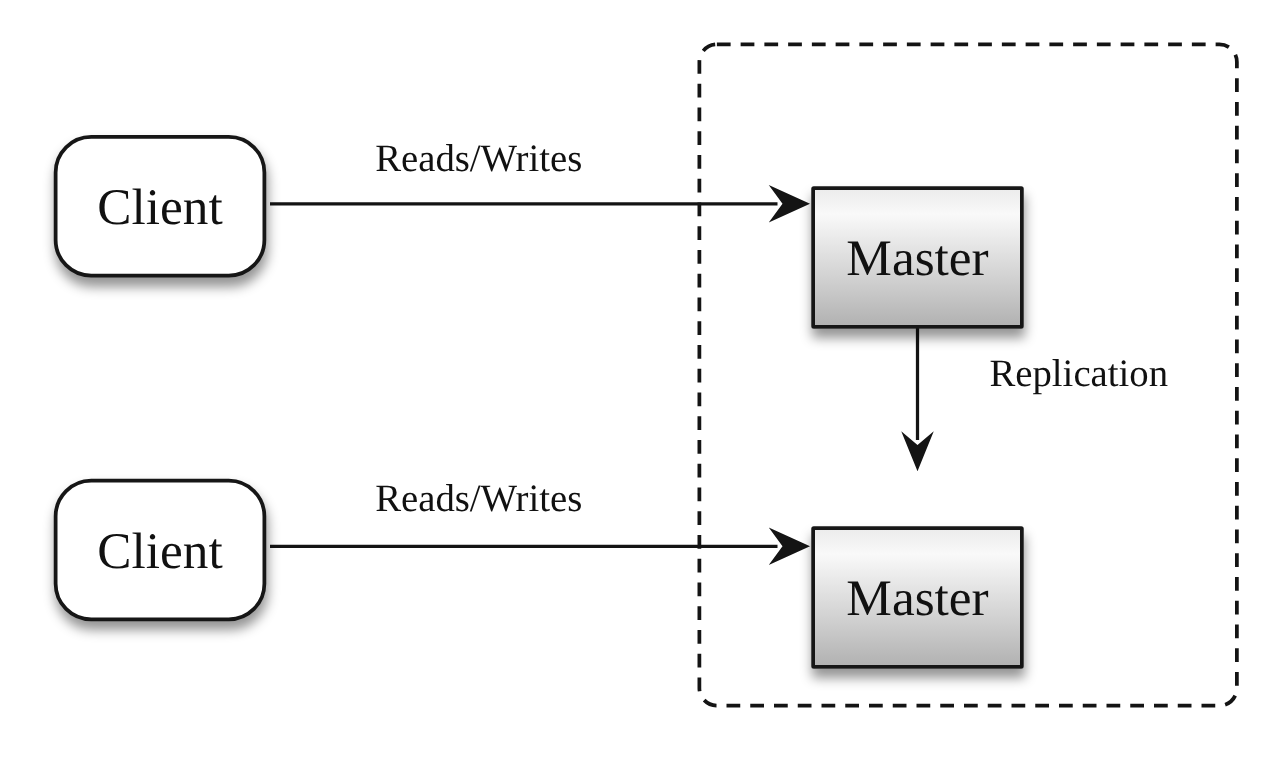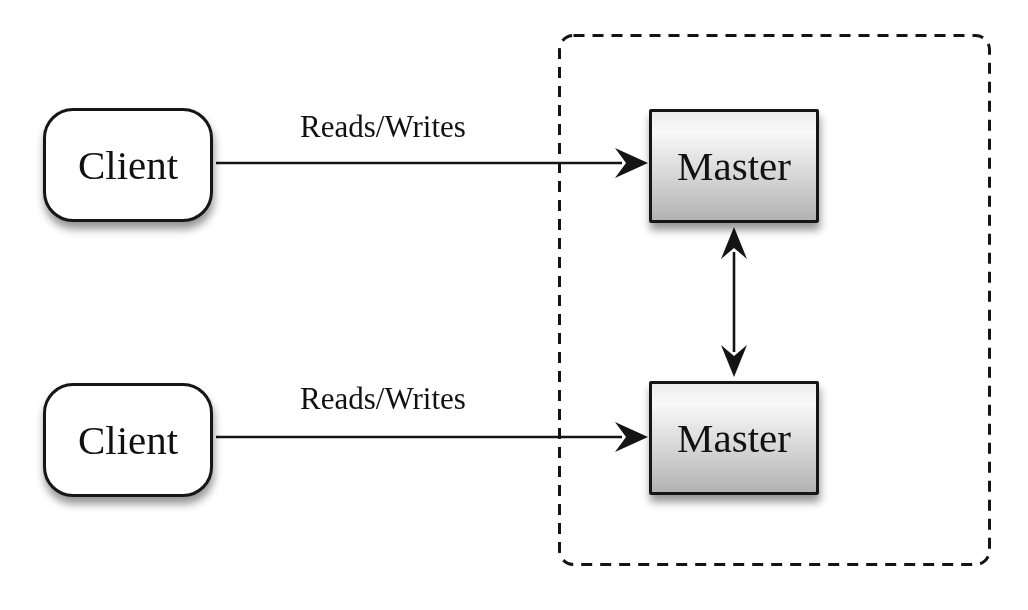--- a/index.html
+++ b/index.html
@@ -54,20 +54,21 @@
     background: var(--client-fill, #ffffff);
     border-radius: 30px;
   }
   .node.master {
     background: linear-gradient(180deg,
       #ececec 0%,
       var(--master-fill-top, #f9f9f9) 18%,
       #cdcdcd 70%,
       var(--master-fill-bottom, #b2b2b2) 100%);
     border-radius: 2px;
+    margin-top: 40px;
   }
   .client-top    { left: 43px;  top: 108px; }
   .client-bottom { left: 43px;  top: 383px; }
   .master-top    { left: 649px; top: 109px; }
   .master-bottom { left: 649px; top: 381px; }
   .edge-label {
     position: absolute;
     font-size: 31px;
     line-height: 41px;
     color: #111111;
@@ -112,14 +113,15 @@
   </div>
 
   <div class="node master master-bottom">
     <span>Master</span>
   </div>
 
   <div class="edge-label label-rw-top">Reads/Writes</div>
 
   <div class="edge-label label-rw-bottom">Reads/Writes</div>
 
+  <div class="edge-label label-replication">Replication</div>
 
 </div>
 
 </body></html>

